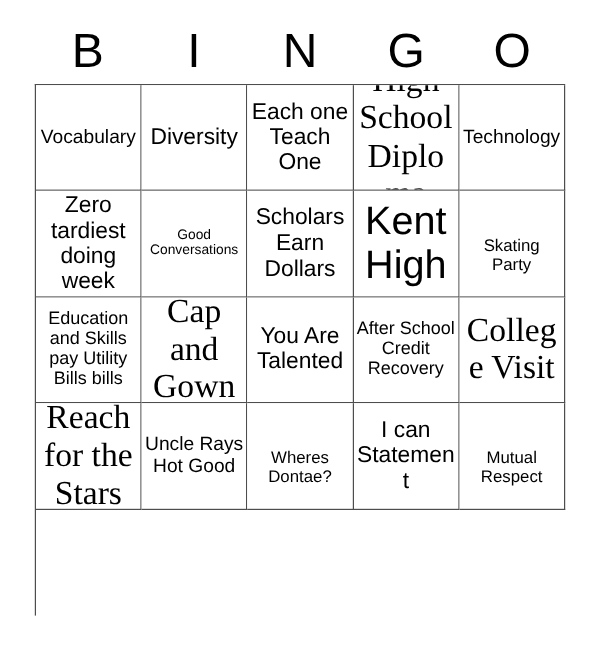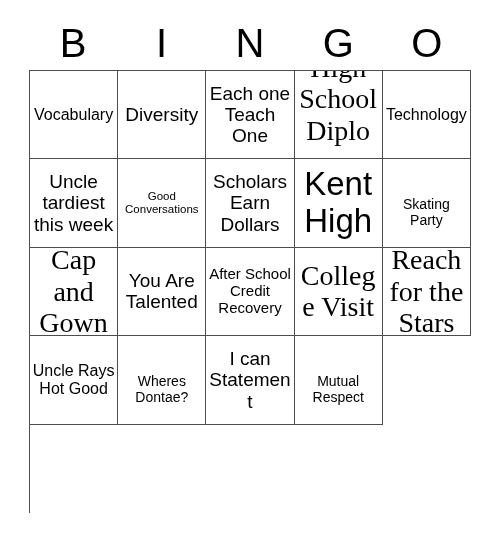--- a/index.html
+++ b/index.html
@@ -118,33 +118,36 @@
       <div class="bingo-cell fs-md">
         <span class="cell-text">Each one Teach One</span>
       </div>
       <div class="bingo-cell fs-xl">
         <span class="cell-text">High School Diploma</span>
       </div>
       <div class="bingo-cell fs-sm">
         <span class="cell-text">Technology</span>
       </div>
       <div class="bingo-cell fs-md">
-        <span class="cell-text">Uncle tardiest this week</span>
+        <span class="cell-text">Zero tardiest doing week</span>
       </div>
       <div class="bingo-cell fs-xxs">
         <span class="cell-text">Good Conversations</span>
       </div>
       <div class="bingo-cell fs-md">
         <span class="cell-text">Scholars Earn Dollars</span>
       </div>
       <div class="bingo-cell fs-xxl">
         <span class="cell-text">Kent High</span>
       </div>
       <div class="bingo-cell fs-lg">
         <span class="cell-text">Skating Party</span>
+      </div>
+      <div class="bingo-cell fs-xs">
+        <span class="cell-text">Education and Skills pay Utility Bills bills</span>
       </div>
       <div class="bingo-cell fs-xl">
         <span class="cell-text">Cap and Gown</span>
       </div>
       <div class="bingo-cell fs-md">
         <span class="cell-text">You Are Talented</span>
       </div>
       <div class="bingo-cell fs-xs">
         <span class="cell-text">After School Credit Recovery</span>
       </div>

